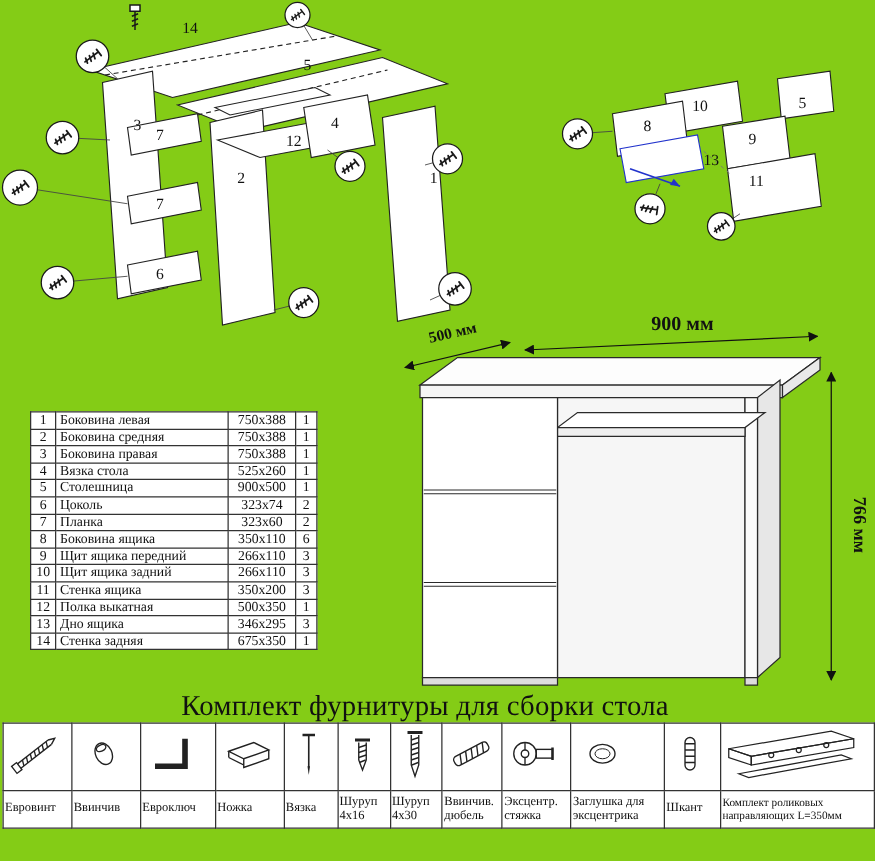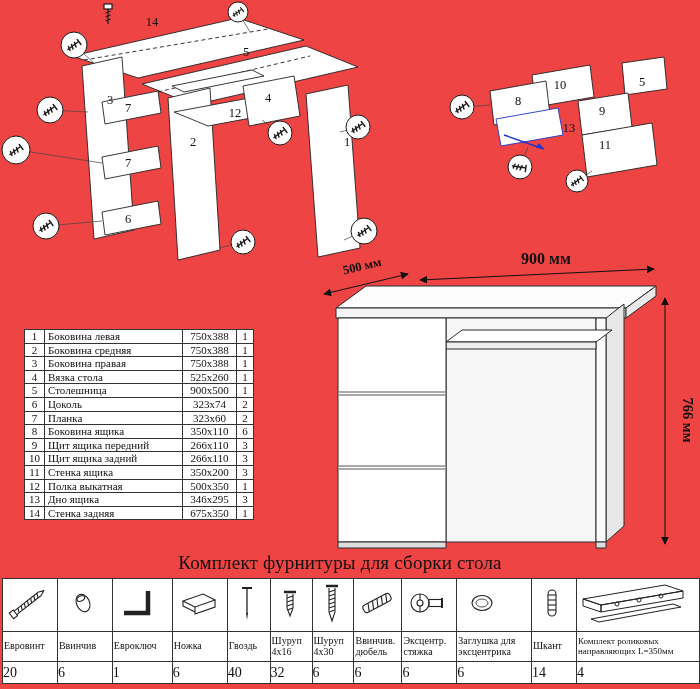--- a/index.html
+++ b/index.html
@@ -1,36 +1,36 @@
 <!DOCTYPE html>
 <html><head>
 <meta charset="utf-8">
 <style>
   * { margin:0; padding:0; box-sizing:border-box; }
   html,body { background:#fff; }
   body { width:700px; height:689px; font-family:"Liberation Serif", serif; color:#111; }
-  .page { position:relative; width:700px; height:689px; background:#ef4444; overflow:hidden;text-decoration:underline; }
+  .page { position:relative; width:700px; height:689px; background:#84cc16; overflow:hidden;text-decoration:underline; }
   .abs { position:absolute; }
 
   svg text { fill:#111; }
   .plabel { font:12.5px "Liberation Serif", serif; }
   .dimtext   { font:bold 16px "Liberation Serif", serif; }
   .dimtext-sm{ font:bold 12.5px "Liberation Serif", serif; }
   .dimtext-md{ font:bold 14.5px "Liberation Serif", serif; }
 
   table { border-collapse:collapse; background:#fff; }
 
   .parts-table { position:absolute; left:24px; top:329px; }
   .parts-table td { border:1px solid #333; font-size:11px; line-height:12.6px; padding:0 3px; white-space:nowrap; }
   .parts-table td.c-num { width:20px; text-align:center; padding:0 1px; }
   .parts-table td.c-name { width:138px; }
   .parts-table td.c-size { width:54px; text-align:center;margin-left:40px; }
   .parts-table td.c-qty { width:17px; text-align:center; padding:0 1px; }
 
-  .hw-title { position:absolute; top:552px; left:0; width:680px; text-align:center; font-size:19px; letter-spacing:0.2px; }
+  .hw-title { position:absolute; top:552px; left:0; width:680px; text-align:center; font-size:23px; letter-spacing:0.2px; }
 
   .hardware-table { position:absolute; left:2px; top:578px; table-layout:fixed; }
   .hardware-table td { border:1px solid #333; text-align:left; vertical-align:middle; overflow:hidden; }
   .hw-icon-cell { height:53px; }
   .hw-name-cell { height:30px; font-size:10px; line-height:10.5px; white-space:pre-line; padding:1px; }
   .hw-name-small { font-size:9px; line-height:9.5px;margin-top:40px; }
   .hw-qty-cell { height:22px; font-size:14px; }
 </style>
 </head>
 <body>
@@ -473,45 +473,31 @@
               <polygon points="14,40 96,25 104,28 22,43"></polygon>
             </g>
           </svg>
         </td>
       </tr>
       <tr>
         <td class="hw-name-cell">Евровинт</td>
         <td class="hw-name-cell">Ввинчив</td>
         <td class="hw-name-cell">Евроключ</td>
         <td class="hw-name-cell">Ножка</td>
-        <td class="hw-name-cell">Гвоздь</td>
+        <td class="hw-name-cell">Вязка</td>
         <td class="hw-name-cell">Шуруп
 4x16</td>
         <td class="hw-name-cell">Шуруп
 4x30</td>
         <td class="hw-name-cell">Ввинчив.
 дюбель</td>
         <td class="hw-name-cell">Эксцентр.
 стяжка</td>
         <td class="hw-name-cell">Заглушка для
 эксцентрика</td>
         <td class="hw-name-cell">Шкант</td>
         <td class="hw-name-cell hw-name-small">Комплект роликовых
 направляющих L=350мм</td>
       </tr>
-      <tr>
-        <td class="hw-qty-cell">20</td>
-        <td class="hw-qty-cell">6</td>
-        <td class="hw-qty-cell">1</td>
-        <td class="hw-qty-cell">6</td>
-        <td class="hw-qty-cell">40</td>
-        <td class="hw-qty-cell">32</td>
-        <td class="hw-qty-cell">6</td>
-        <td class="hw-qty-cell">6</td>
-        <td class="hw-qty-cell">6</td>
-        <td class="hw-qty-cell">6</td>
-        <td class="hw-qty-cell">14</td>
-        <td class="hw-qty-cell">4</td>
-      </tr>
     </tbody>
   </table>
 
 </div>
 
 </body></html>

